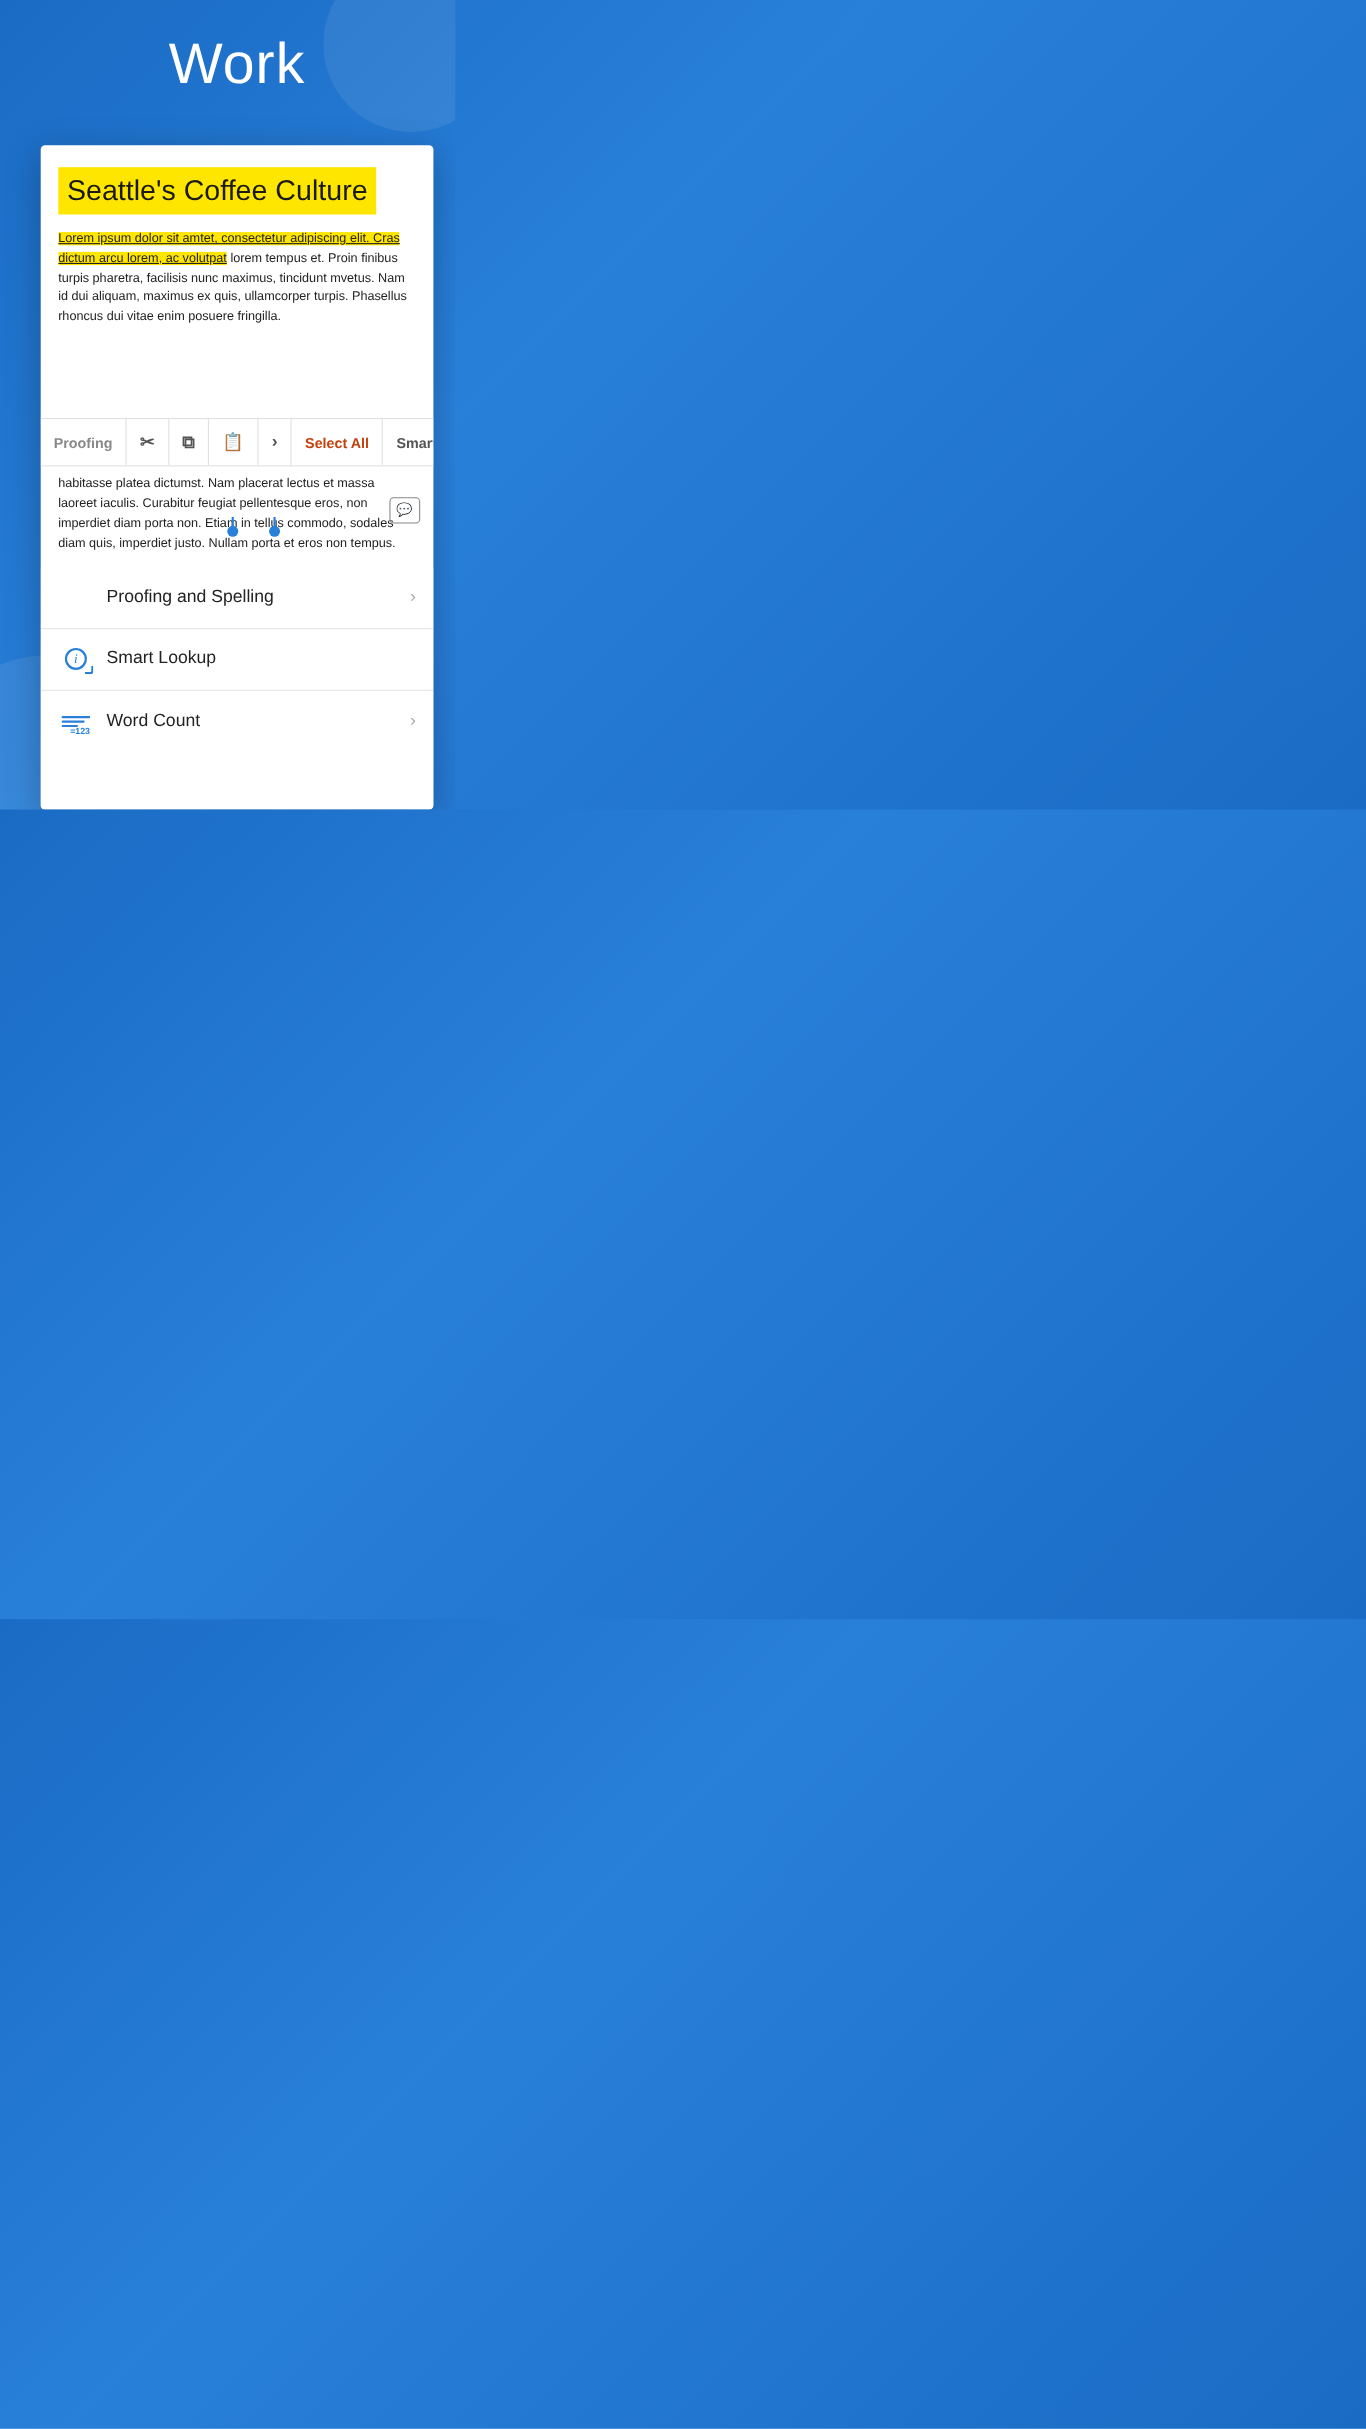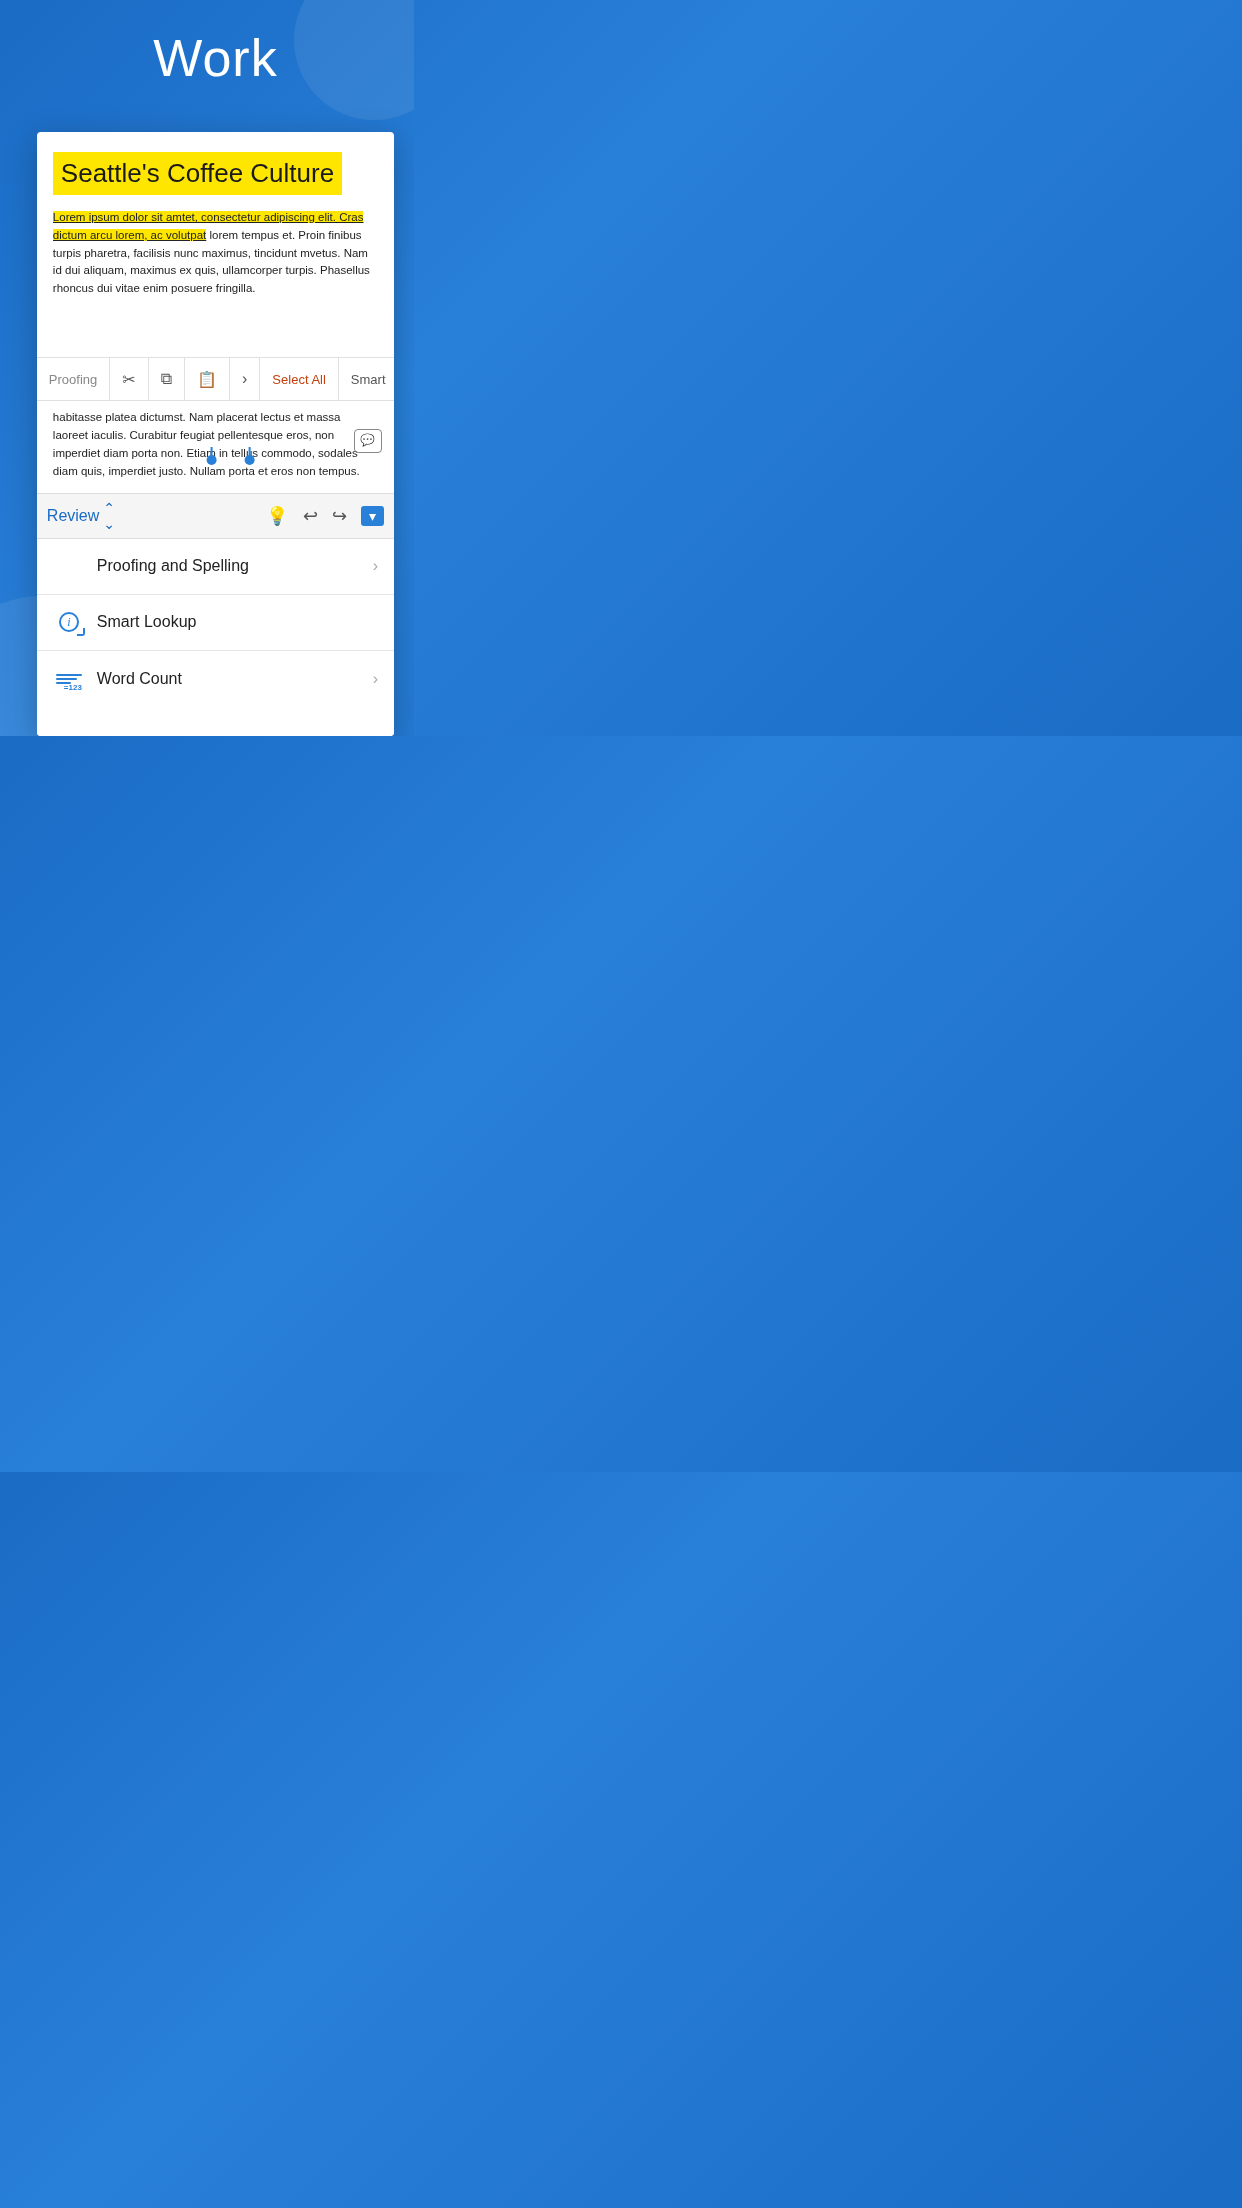--- a/index.html
+++ b/index.html
@@ -118,20 +118,21 @@
     
     .selection-toolbar {
       display: flex;
       align-items: center;
       background: white;
       border-top: 1px solid #e0e0e0;
       border-bottom: 1px solid #e0e0e0;
       padding: 0;
       height: 44px;
       overflow: hidden;
+      font-weight: bold;
     }
 
     .toolbar-item {
       display: flex;
       align-items: center;
       justify-content: center;
       padding: 0 12px;
       height: 100%;
       color: #555;
       font-size: 13px;
@@ -350,30 +351,20 @@
       <div class="cursor-handles">
         <div class="cursor-handle"></div>
         <div class="cursor-handle"></div>
       </div>
 
       <div class="comment-btn">
         <span>💬</span>
       </div>
     </div>
 
-    <div class="review-toolbar">
-      <span class="review-label">Review</span>
-      <span class="review-chevron">⌃<br>⌄</span>
-      <div class="review-actions">
-        <span class="review-action-icon">💡</span>
-        <span class="review-action-icon">↩</span>
-        <span class="review-action-icon">↪</span>
-        <span class="review-dropdown">▾</span>
-      </div>
-    </div>
 
     <div class="menu-items">
 
 
       <div class="menu-item">
         <div class="menu-icon">
         </div>
         <span class="menu-item-label">Proofing and Spelling</span>
         <span class="menu-item-chevron">›</span>
       </div>

